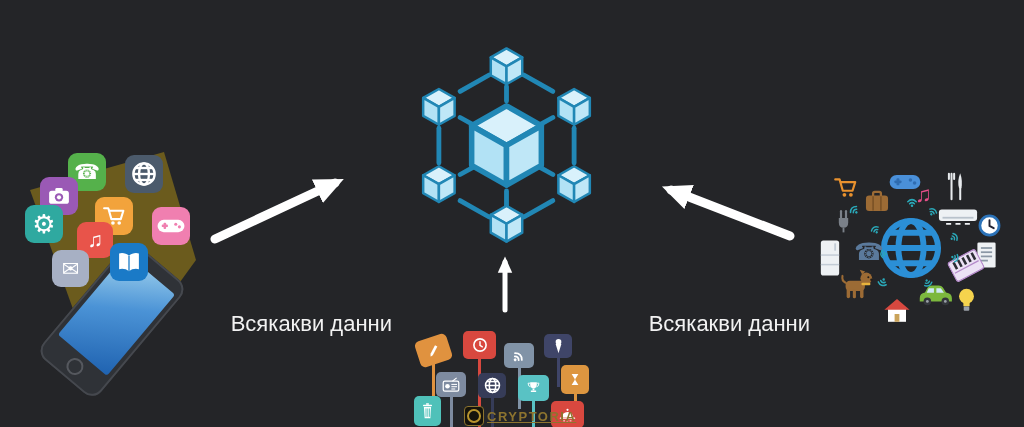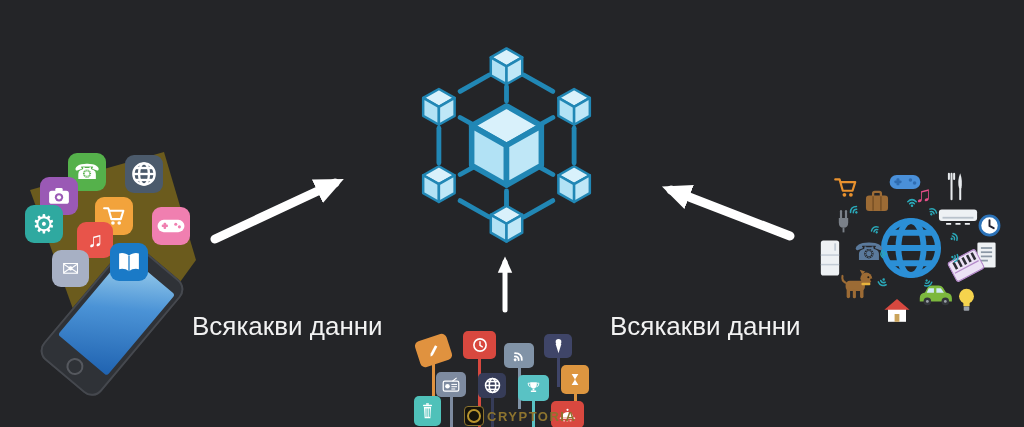--- a/index.html
+++ b/index.html
@@ -1,36 +1,36 @@
 <!DOCTYPE html>
 <html><head>
 <meta charset="utf-8">
 <style>
   html,body{margin:0;padding:0;background:#242528;}
   .stage{position:relative;width:1024px;height:427px;background:#242528;overflow:hidden;
          font-family:"Liberation Sans",sans-serif;}
   .abs{position:absolute;}
   .title{position:absolute;left:312px;top:10px;width:390px;text-align:center;
          font-size:26px;color:#f2f2f2;}
-  .lbl{position:absolute;width:200px;text-align:left;font-size:26px;color:#f2f2f2;}
+  .lbl{position:absolute;width:200px;text-align:right;font-size:22px;color:#f2f2f2;}
   .app{position:absolute;display:flex;align-items:center;justify-content:center;
        border-radius:9px;color:#fff;}
   .sign{position:absolute;display:flex;align-items:center;justify-content:center;border-radius:5px;}
   .stick{position:absolute;width:3px;}
   .icn{position:absolute;display:flex;align-items:center;justify-content:center;}
   .ph{position:absolute;left:58px;top:108px;width:76px;height:148px;background:#2f3237;
       border-radius:13px;transform:rotate(40deg);box-shadow:inset 0 0 0 2px #45484e;}
   .ph-scr{position:absolute;left:6px;top:14px;right:6px;bottom:28px;border-radius:3px;
       background:linear-gradient(145deg,#a8d8f0 0%,#4b93d6 45%,#1f62b0 100%);}
   .ph-btn{position:absolute;left:50%;bottom:6px;width:13px;height:13px;margin-left:-7px;
       border:2px solid #55585e;border-radius:50%;}
   .badge{position:absolute;width:18px;height:18px;background:#15130c;border:1px solid #8d742f;
       border-radius:4px;display:flex;align-items:center;justify-content:center;}
   .badge-core{width:10px;height:10px;border:2px solid #b9952e;border-radius:50%;}
-  .wm{position:absolute;color:#8d742f;font-weight:bold;font-size:13px;letter-spacing:1.5px;}
+  .wm{position:absolute;color:#8d742f;font-weight:bold;font-size:13px;letter-spacing:1.5px;text-decoration:underline;}
 </style>
 </head>
 <body>
 
 <svg style="position:absolute;width:0;height:0" aria-hidden="true">
   <defs>
     <g id="cube3d">
       <polygon points="0,-50 44,-25 0,0 -44,-25" fill="#d9f1fb" stroke="#2187b5" stroke-width="7" stroke-linejoin="round"></polygon>
       <polygon points="-44,-25 0,0 0,50 -44,25" fill="#b2e2f5" stroke="#2187b5" stroke-width="7" stroke-linejoin="round"></polygon>
       <polygon points="44,-25 0,0 0,50 44,25" fill="#bfe7f7" stroke="#2187b5" stroke-width="7" stroke-linejoin="round"></polygon>

